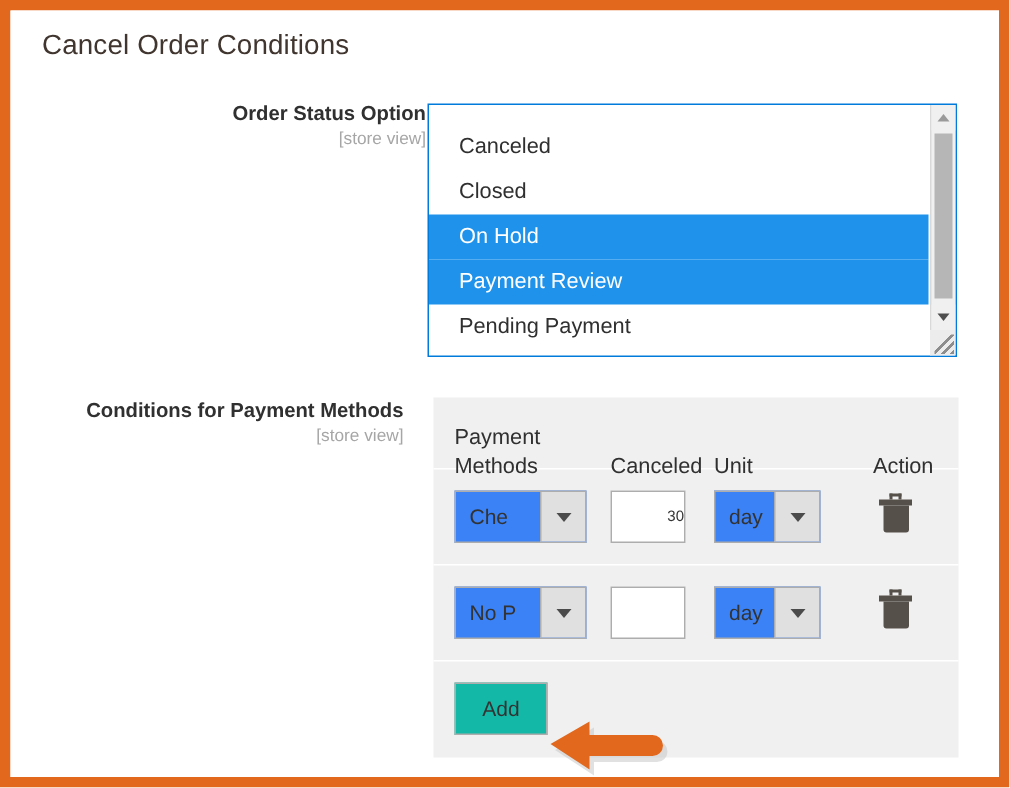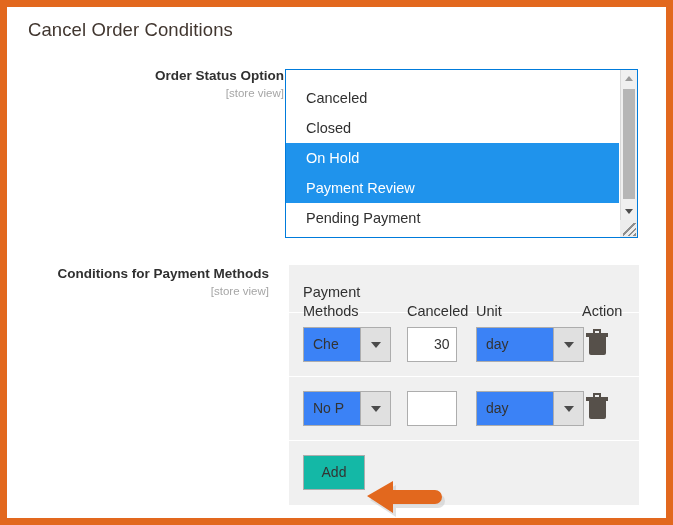--- a/index.html
+++ b/index.html
@@ -212,35 +212,36 @@
     justify-content: center;
   }
   .sel .arw i {
     width: 0; height: 0;
     border-left: 5px solid transparent;
     border-right: 5px solid transparent;
     border-top: 6px solid #4b4b4b;
   }
 
   .sel-payment { left: 14px; top: 14px; width: 88px; }
-  .sel-unit    { left: 187px; top: 14px; width: 108px; }
+  .sel-unit    { left: 187px; top: 14px; width: 71px; }
 
   .txtinput {
     position: absolute;
     left: 118px;
     top: 14px;
     width: 50px;
     height: 35px;
     box-sizing: border-box;
     border: 1px solid #adadad;
     background: #ffffff;
-    font-size: 14px;
+    font-size: 10px;
     color: #333333;
     line-height: 33px;
-    padding-left: 26px;
+    padding-left: 10px;
+    text-align: right;
   }
 
   .trash {
     position: absolute;
     left: 297px;
     top: 16px;
     width: 22px;
     height: 26px;
   }
   .trash .lid {

